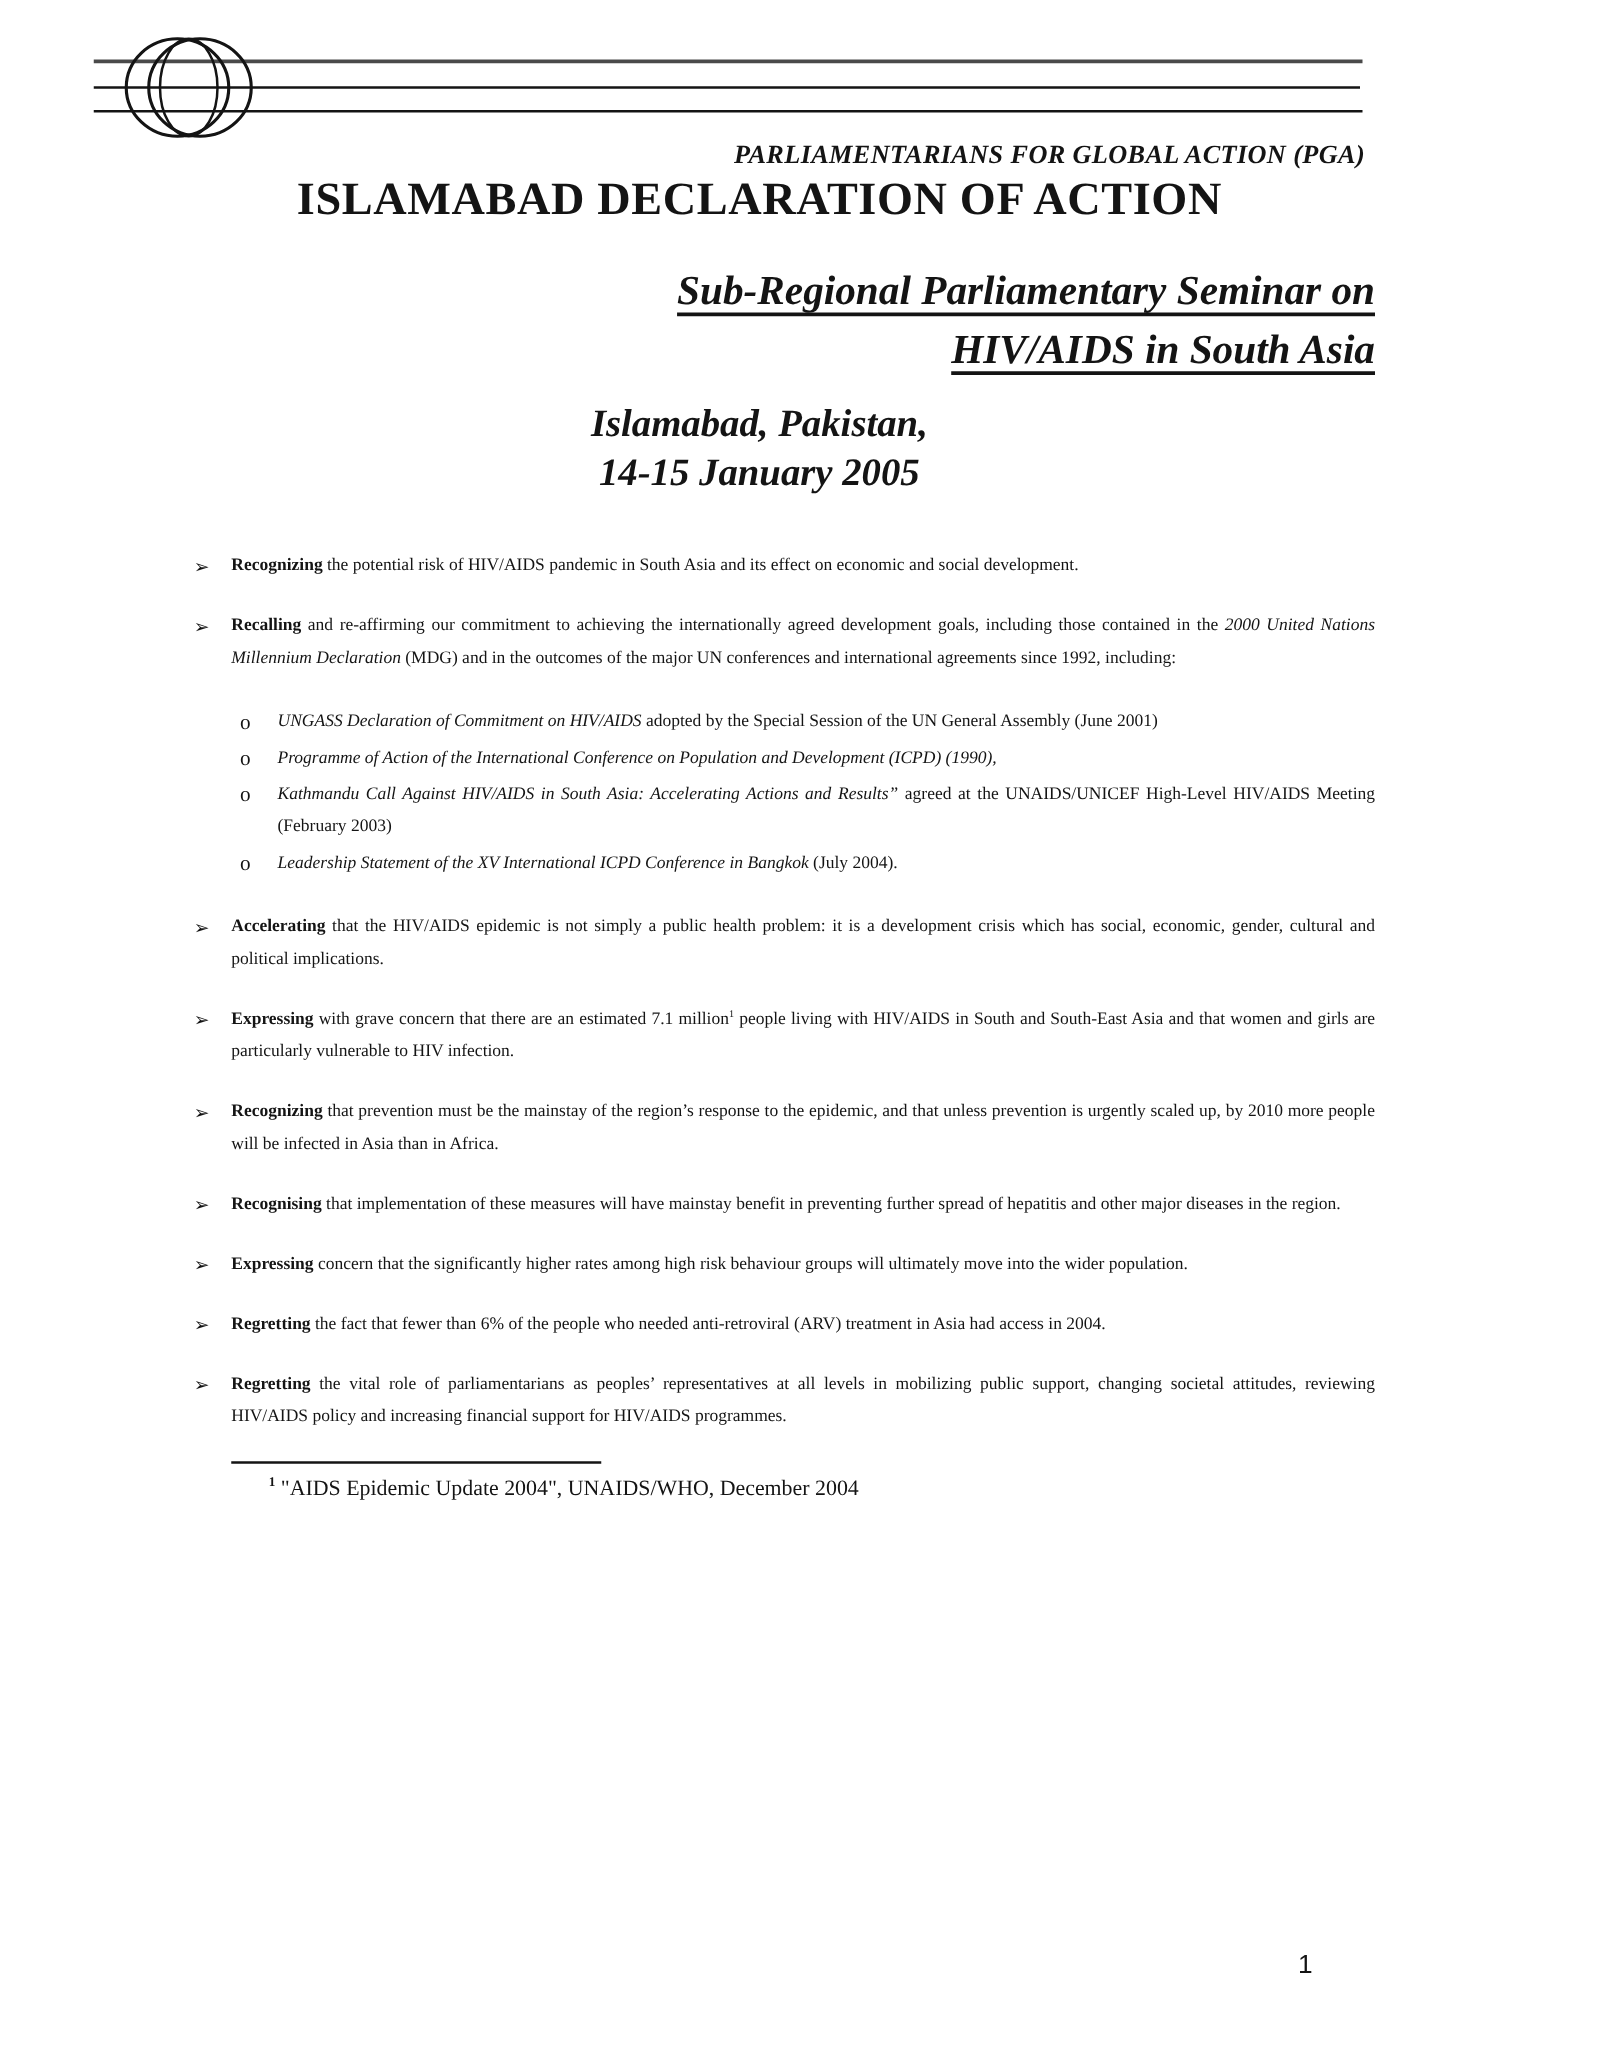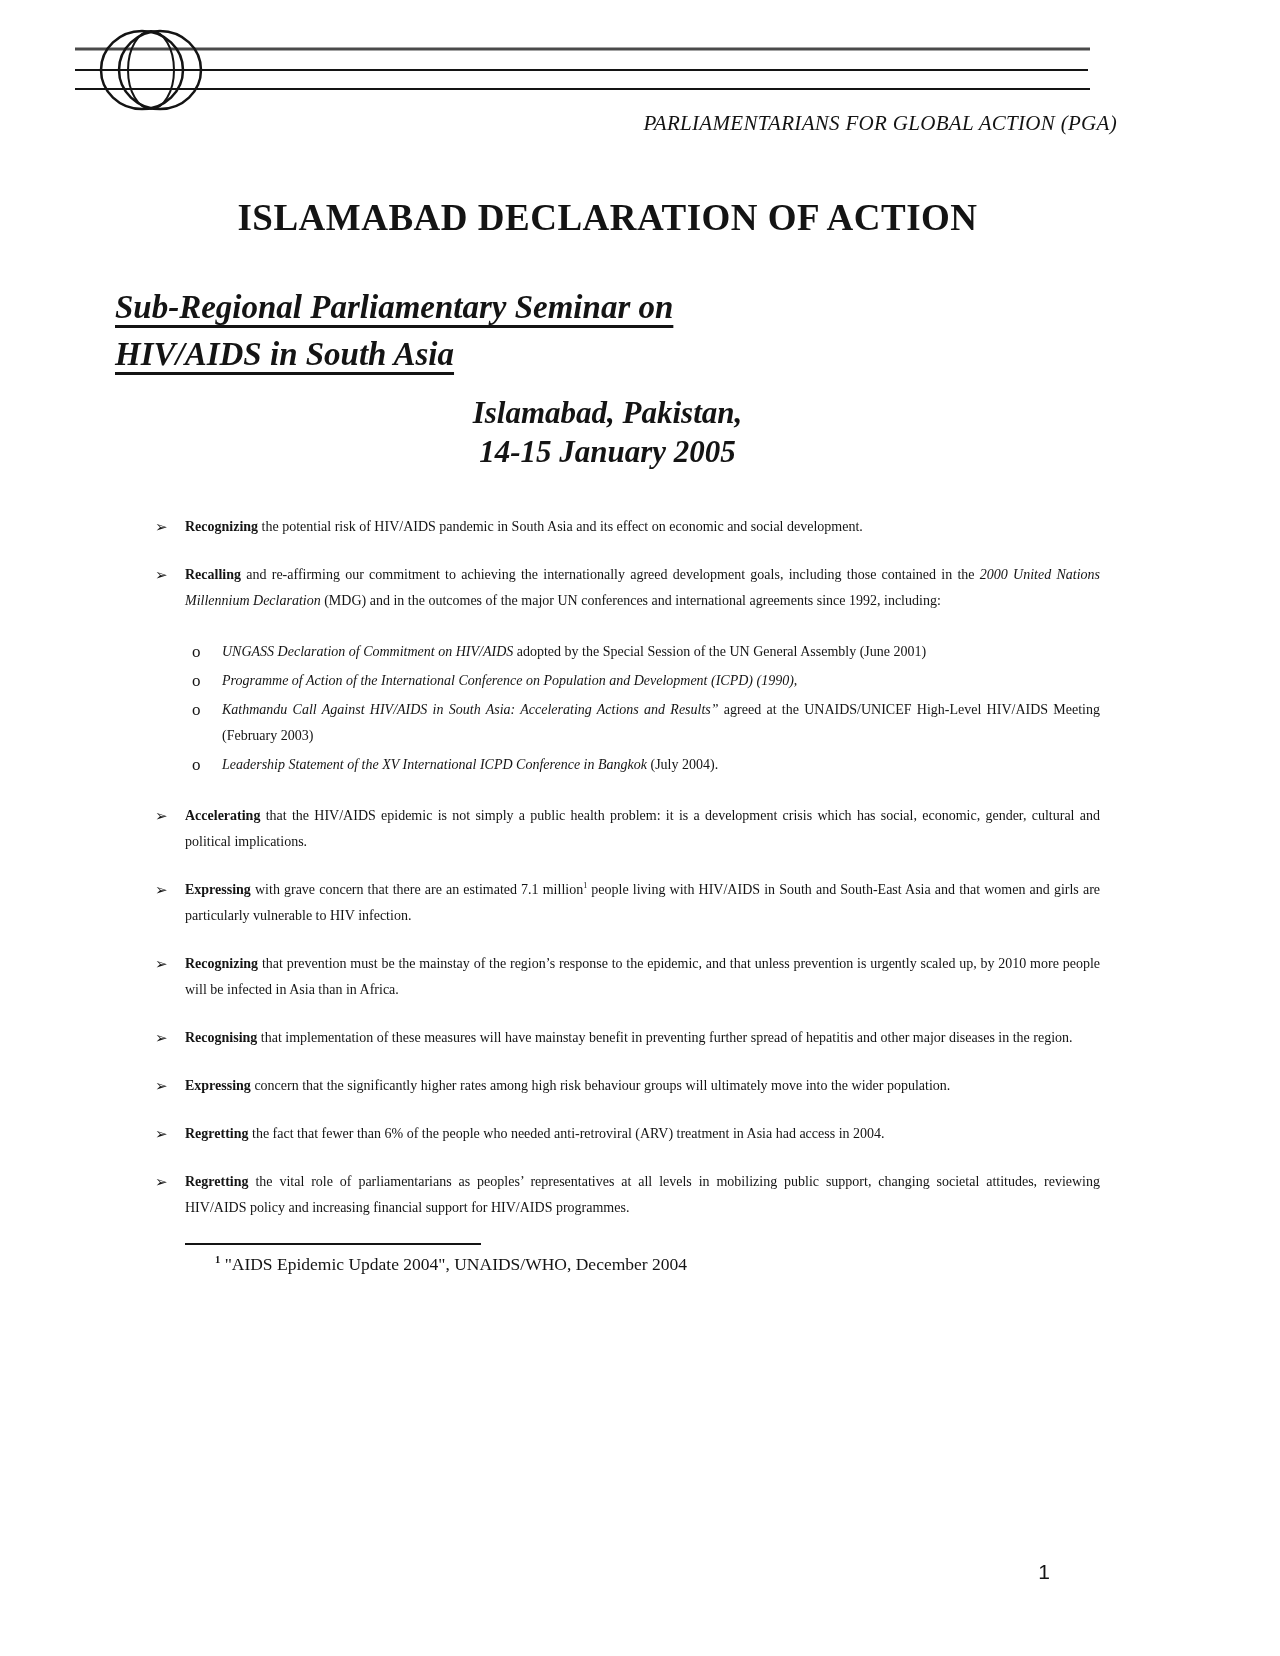--- a/index.html
+++ b/index.html
@@ -7,33 +7,33 @@
   body {
     width:1280px; height:1656px;
     position:relative; overflow:hidden;
     color:#141414;
     font-family:"Liberation Serif","DejaVu Serif",serif;
   }
   
   .doc-header { position:relative; height:138px; }
   .header-art { position:absolute; top:0; left:0; }
   .org-name {
-    position:absolute; right:163px; bottom:2px;
-    font-size:21px; font-weight:normal; font-style:italic;
+    position:absolute; right:188px; bottom:2px;
+    font-size:21px; font-weight:bold; font-style:italic;
     letter-spacing:.3px; white-space:nowrap;
   }
   
   .content { margin:0 180px 0 115px; }
   .doc-title {
-    margin-top:58px; text-align:center;
+    text-align:center;
     font-size:37px; font-weight:bold; letter-spacing:.5px;
     line-height:1.2;
   }
   .subtitle {
-    margin-top:44px; text-align:left;
+    margin-top:28px; text-align:right;
     font-size:33px; font-weight:bold; font-style:italic;
     line-height:1.42;
   }
   .subtitle .u { text-decoration:underline; text-decoration-thickness:3px; text-underline-offset:7px; }
   .venue {
     margin-top:16px; text-align:center;
     font-size:31px; font-weight:bold; font-style:italic;
     line-height:1.25;
   }
   

